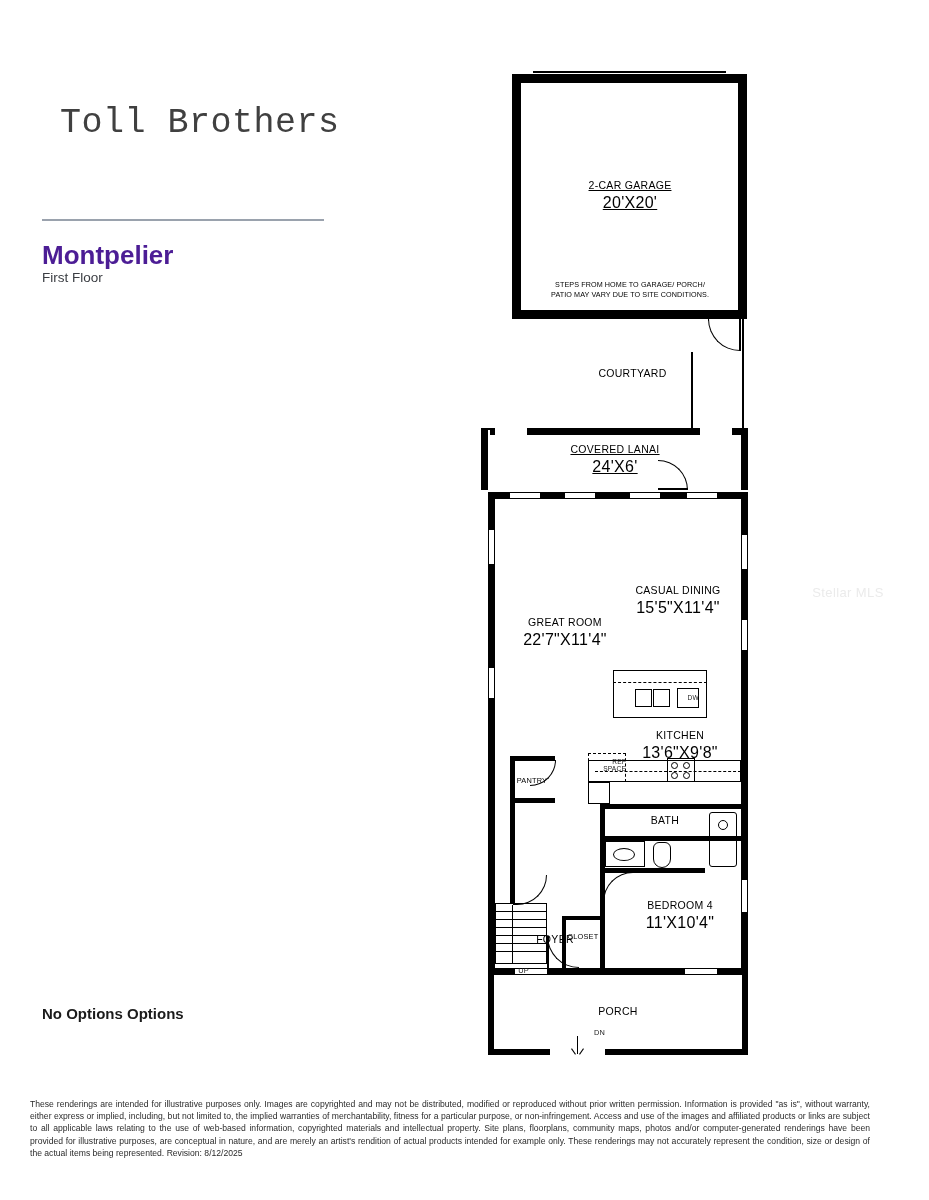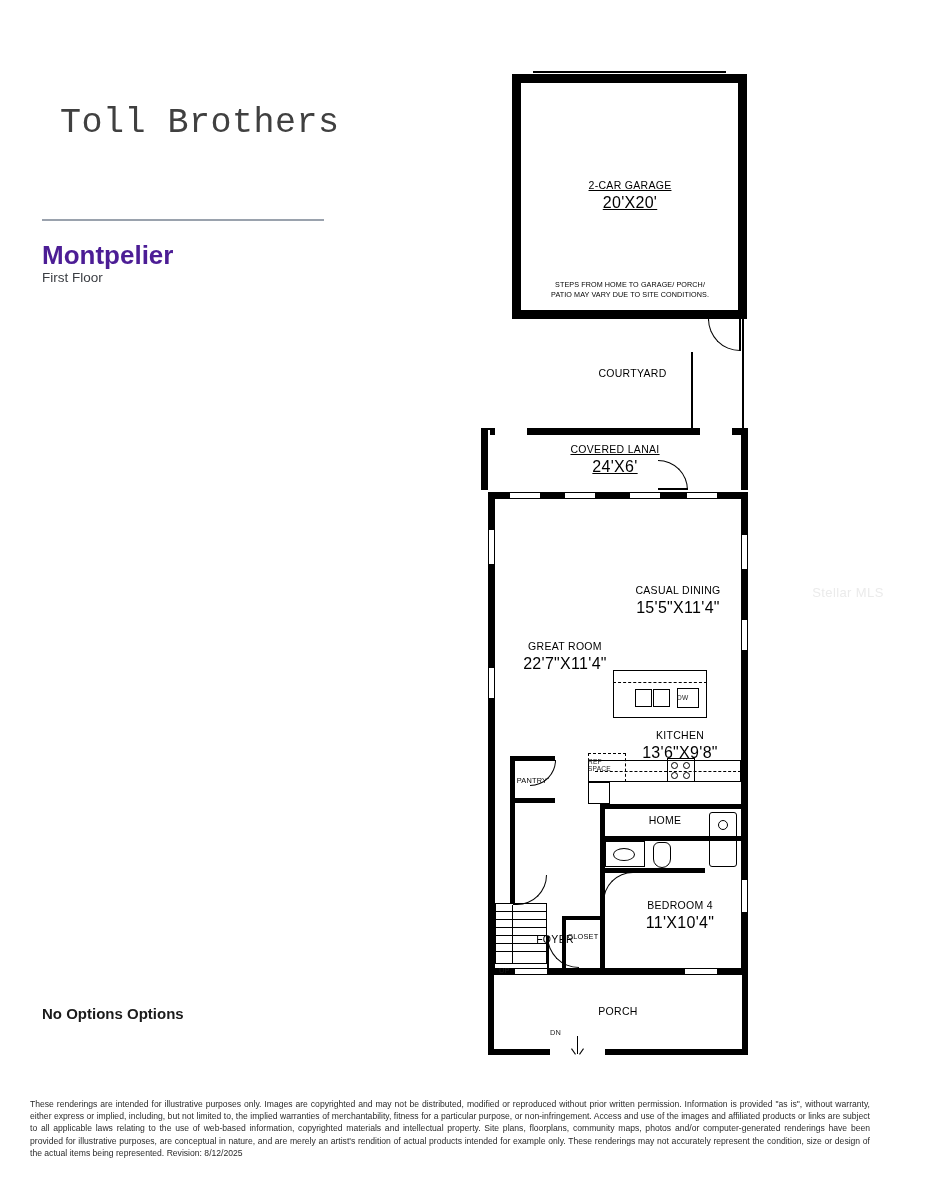--- a/index.html
+++ b/index.html
@@ -54,21 +54,21 @@
   .tiny{font-size:7.4px;line-height:1.3;letter-spacing:.2px;}
   .note{
     position:absolute;text-align:center;font-size:7.2px;line-height:1.35;
     letter-spacing:.1px;color:#000;
   }
   .outline{position:absolute;border:1px solid #000;box-sizing:border-box;}
   .dashed{position:absolute;border:1px dashed #000;box-sizing:border-box;}
   .dashline{position:absolute;border-top:1px dashed #000;}
   .arc{position:absolute;border:1px solid #000;box-sizing:border-box;background:transparent;}
   .white{background:#fff;position:absolute;}
-  .ctr{position:absolute;font-size:6.6px;text-align:left;letter-spacing:.2px;}
+  .ctr{position:absolute;font-size:6.6px;text-align:right;letter-spacing:.2px;}
   .stair-line{position:absolute;background:#000;height:1px;}
   .oval{position:absolute;border:1px solid #000;border-radius:50%;box-sizing:border-box;}
   .circ{position:absolute;border:1px solid #000;border-radius:50%;box-sizing:border-box;}
 </style>
 </head>
 <body>
 
 <div class="page">
 
   <div class="brand">
@@ -141,21 +141,21 @@
     <div class="white" style="left:175px;top:433px;width:30px;height:5px;"></div>
     <div class="white" style="left:232px;top:433px;width:30px;height:5px;"></div>
     <div class="white" style="left:34px;top:470px;width:5px;height:34px;"></div>
     <div class="white" style="left:34px;top:608px;width:5px;height:30px;"></div>
     <div class="white" style="left:287px;top:475px;width:5px;height:34px;"></div>
     <div class="white" style="left:287px;top:560px;width:5px;height:30px;"></div>
     <div class="white" style="left:287px;top:820px;width:5px;height:32px;"></div>
     <div class="white" style="left:60px;top:909px;width:32px;height:5px;"></div>
     <div class="white" style="left:230px;top:909px;width:32px;height:5px;"></div>
 
-    <div class="room-label" style="left:30px;top:555px;width:160px;margin-top:24px;">
+    <div class="room-label" style="left:30px;top:555px;width:160px;">
       <div>GREAT ROOM</div>
       <div class="dim">22'7"X11'4"</div>
     </div>
 
     <div class="room-label" style="left:148px;top:523px;width:150px;">
       <div>CASUAL DINING</div>
       <div class="dim">15'5"X11'4"</div>
     </div>
 
     <div class="outline" style="left:158px;top:610px;width:94px;height:48px;"></div>
@@ -187,21 +187,21 @@
 
     <div class="wall" style="left:55px;top:696px;width:5px;height:46px;"></div>
     <div class="wall" style="left:55px;top:696px;width:45px;height:5px;"></div>
     <div class="wall" style="left:55px;top:738px;width:45px;height:5px;"></div>
     <div class="room-label tiny" style="left:48px;top:716px;width:58px;">PANTRY</div>
     <div class="arc" style="left:75px;top:700px;width:26px;height:26px;border-radius:0 0 26px 0;border-top:none;border-left:none;"></div>
 
     <div class="wall" style="left:145px;top:744px;width:5px;height:36px;"></div>
     <div class="wall" style="left:145px;top:744px;width:141px;height:5px;"></div>
     <div class="wall" style="left:145px;top:776px;width:141px;height:5px;"></div>
-    <div class="room-label" style="left:175px;top:753px;width:70px;">HOME</div>
+    <div class="room-label" style="left:175px;top:753px;width:70px;">BATH</div>
 
     <div class="outline" style="left:150px;top:781px;width:40px;height:26px;"></div>
     <div class="oval" style="left:158px;top:788px;width:22px;height:13px;"></div>
     <div class="outline" style="left:198px;top:782px;width:18px;height:26px;border-radius:6px 6px 9px 9px;"></div>
     <div class="outline" style="left:254px;top:752px;width:28px;height:55px;border-radius:3px;"></div>
     <div class="oval" style="left:263px;top:760px;width:10px;height:10px;"></div>
     <div class="wall" style="left:145px;top:776px;width:5px;height:36px;"></div>
     <div class="wall" style="left:145px;top:808px;width:105px;height:5px;"></div>
 
     <div class="wall" style="left:145px;top:812px;width:5px;height:96px;"></div>

